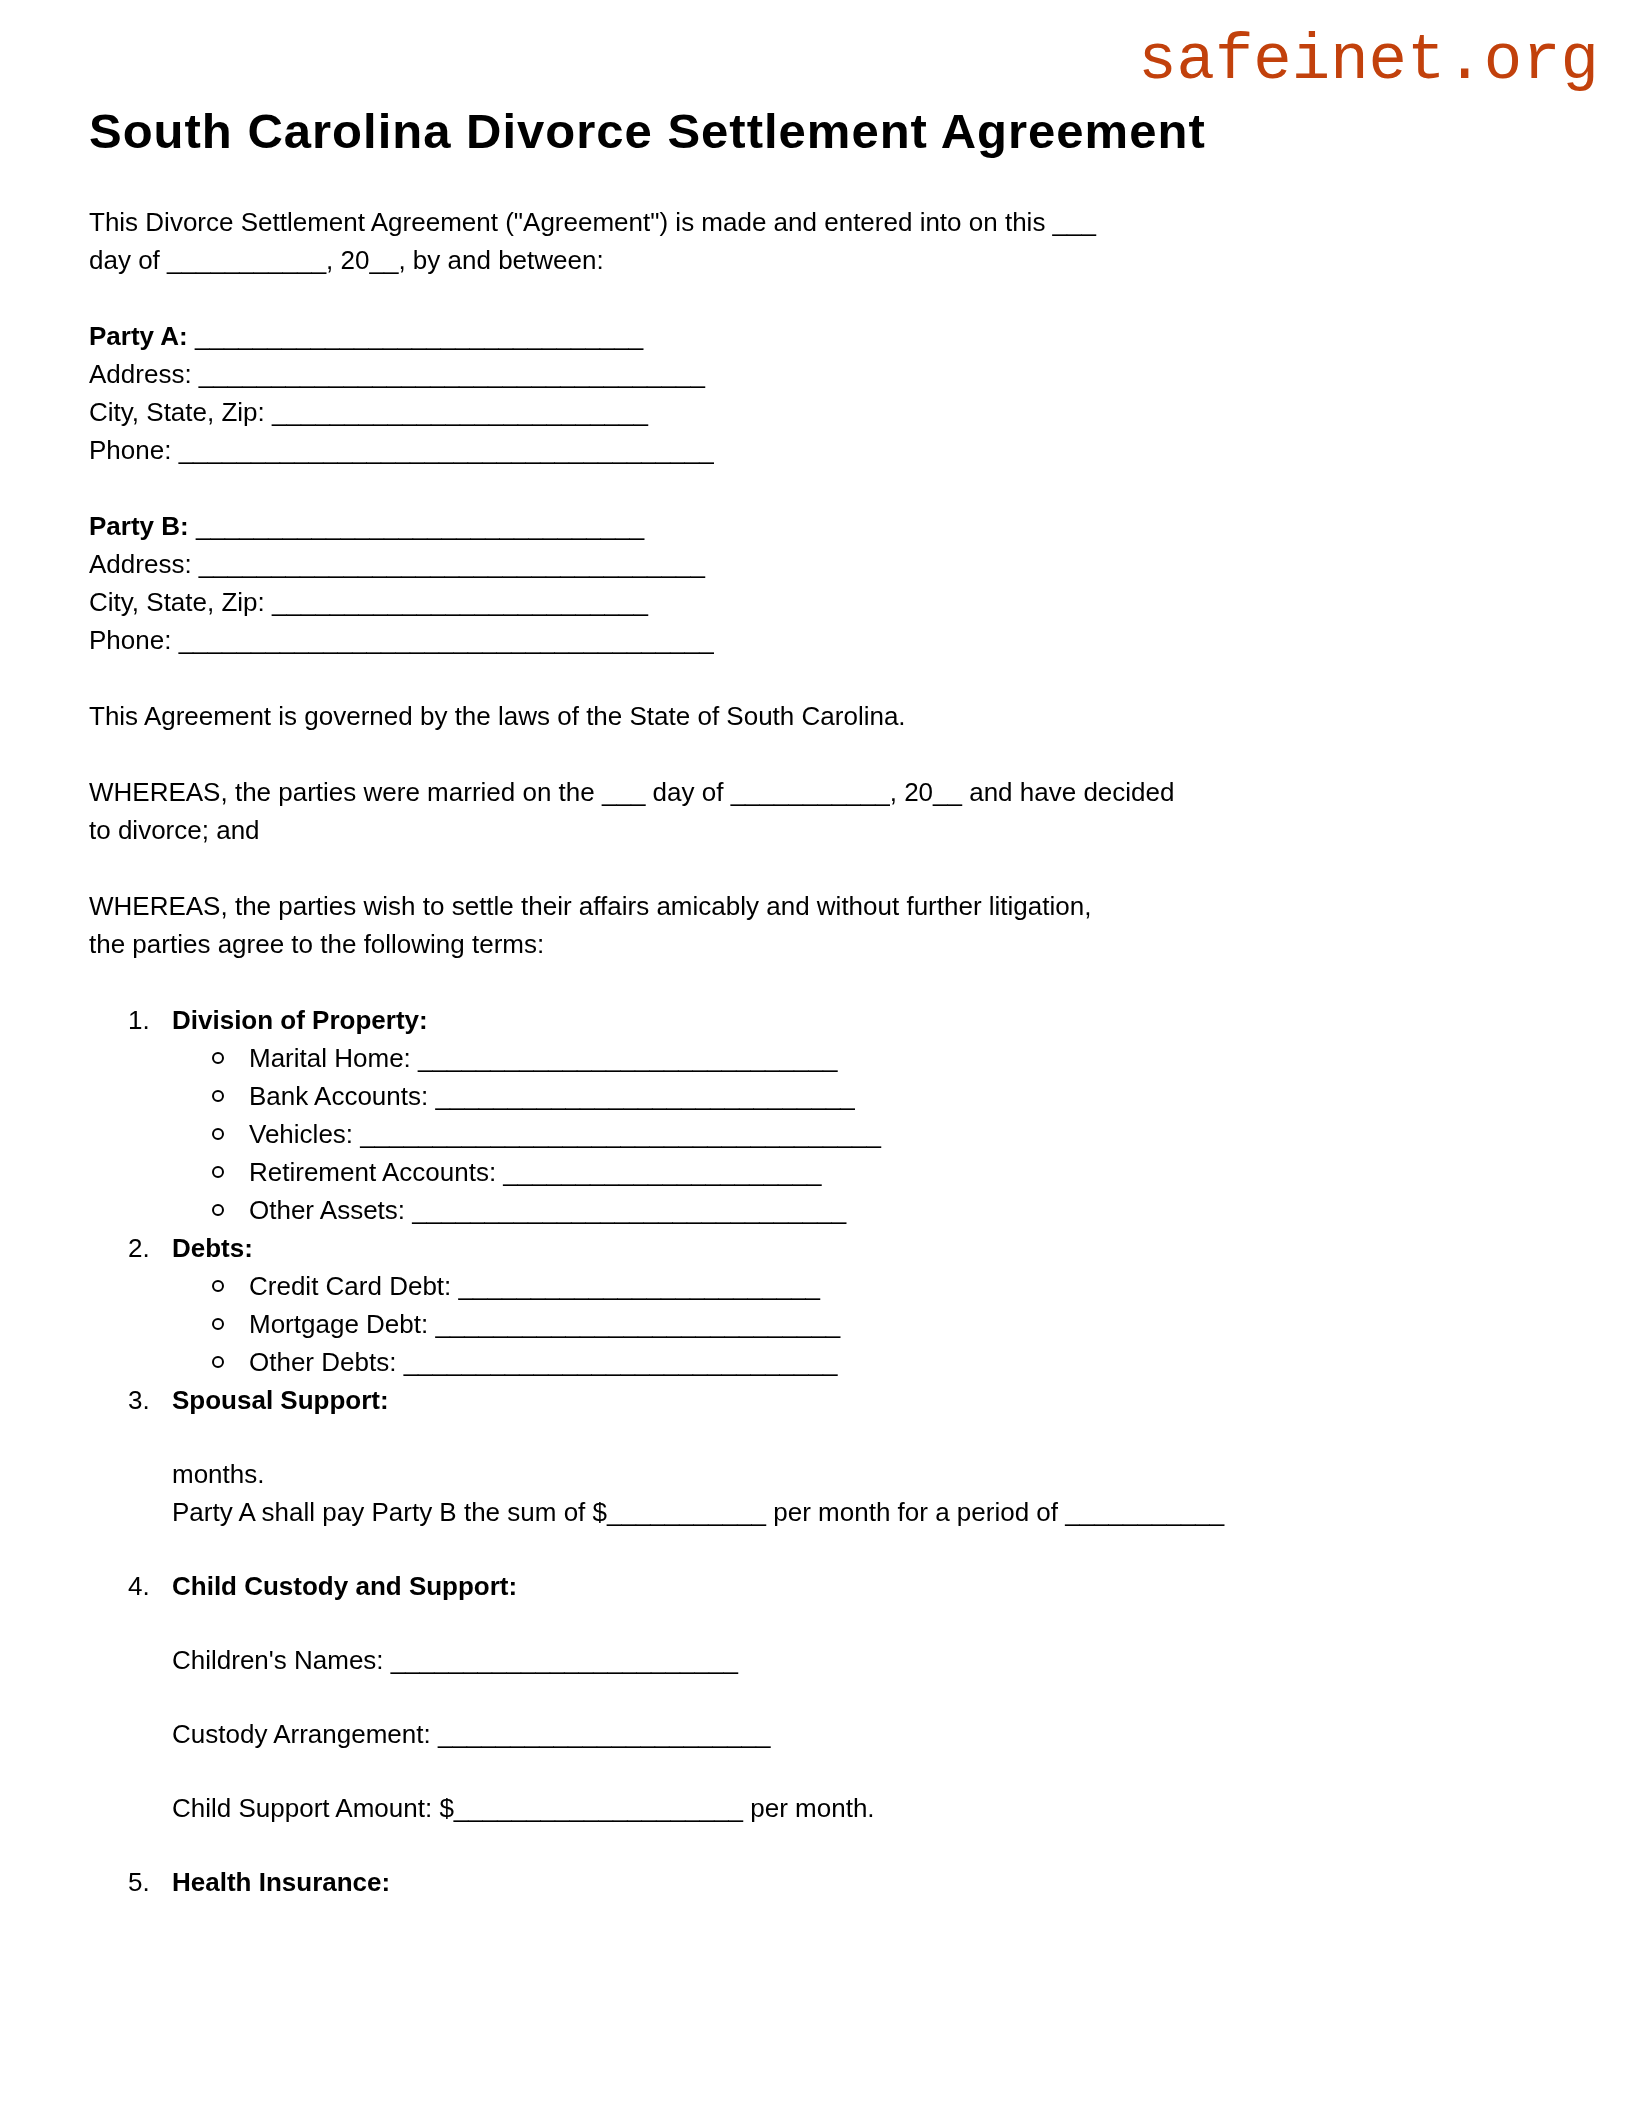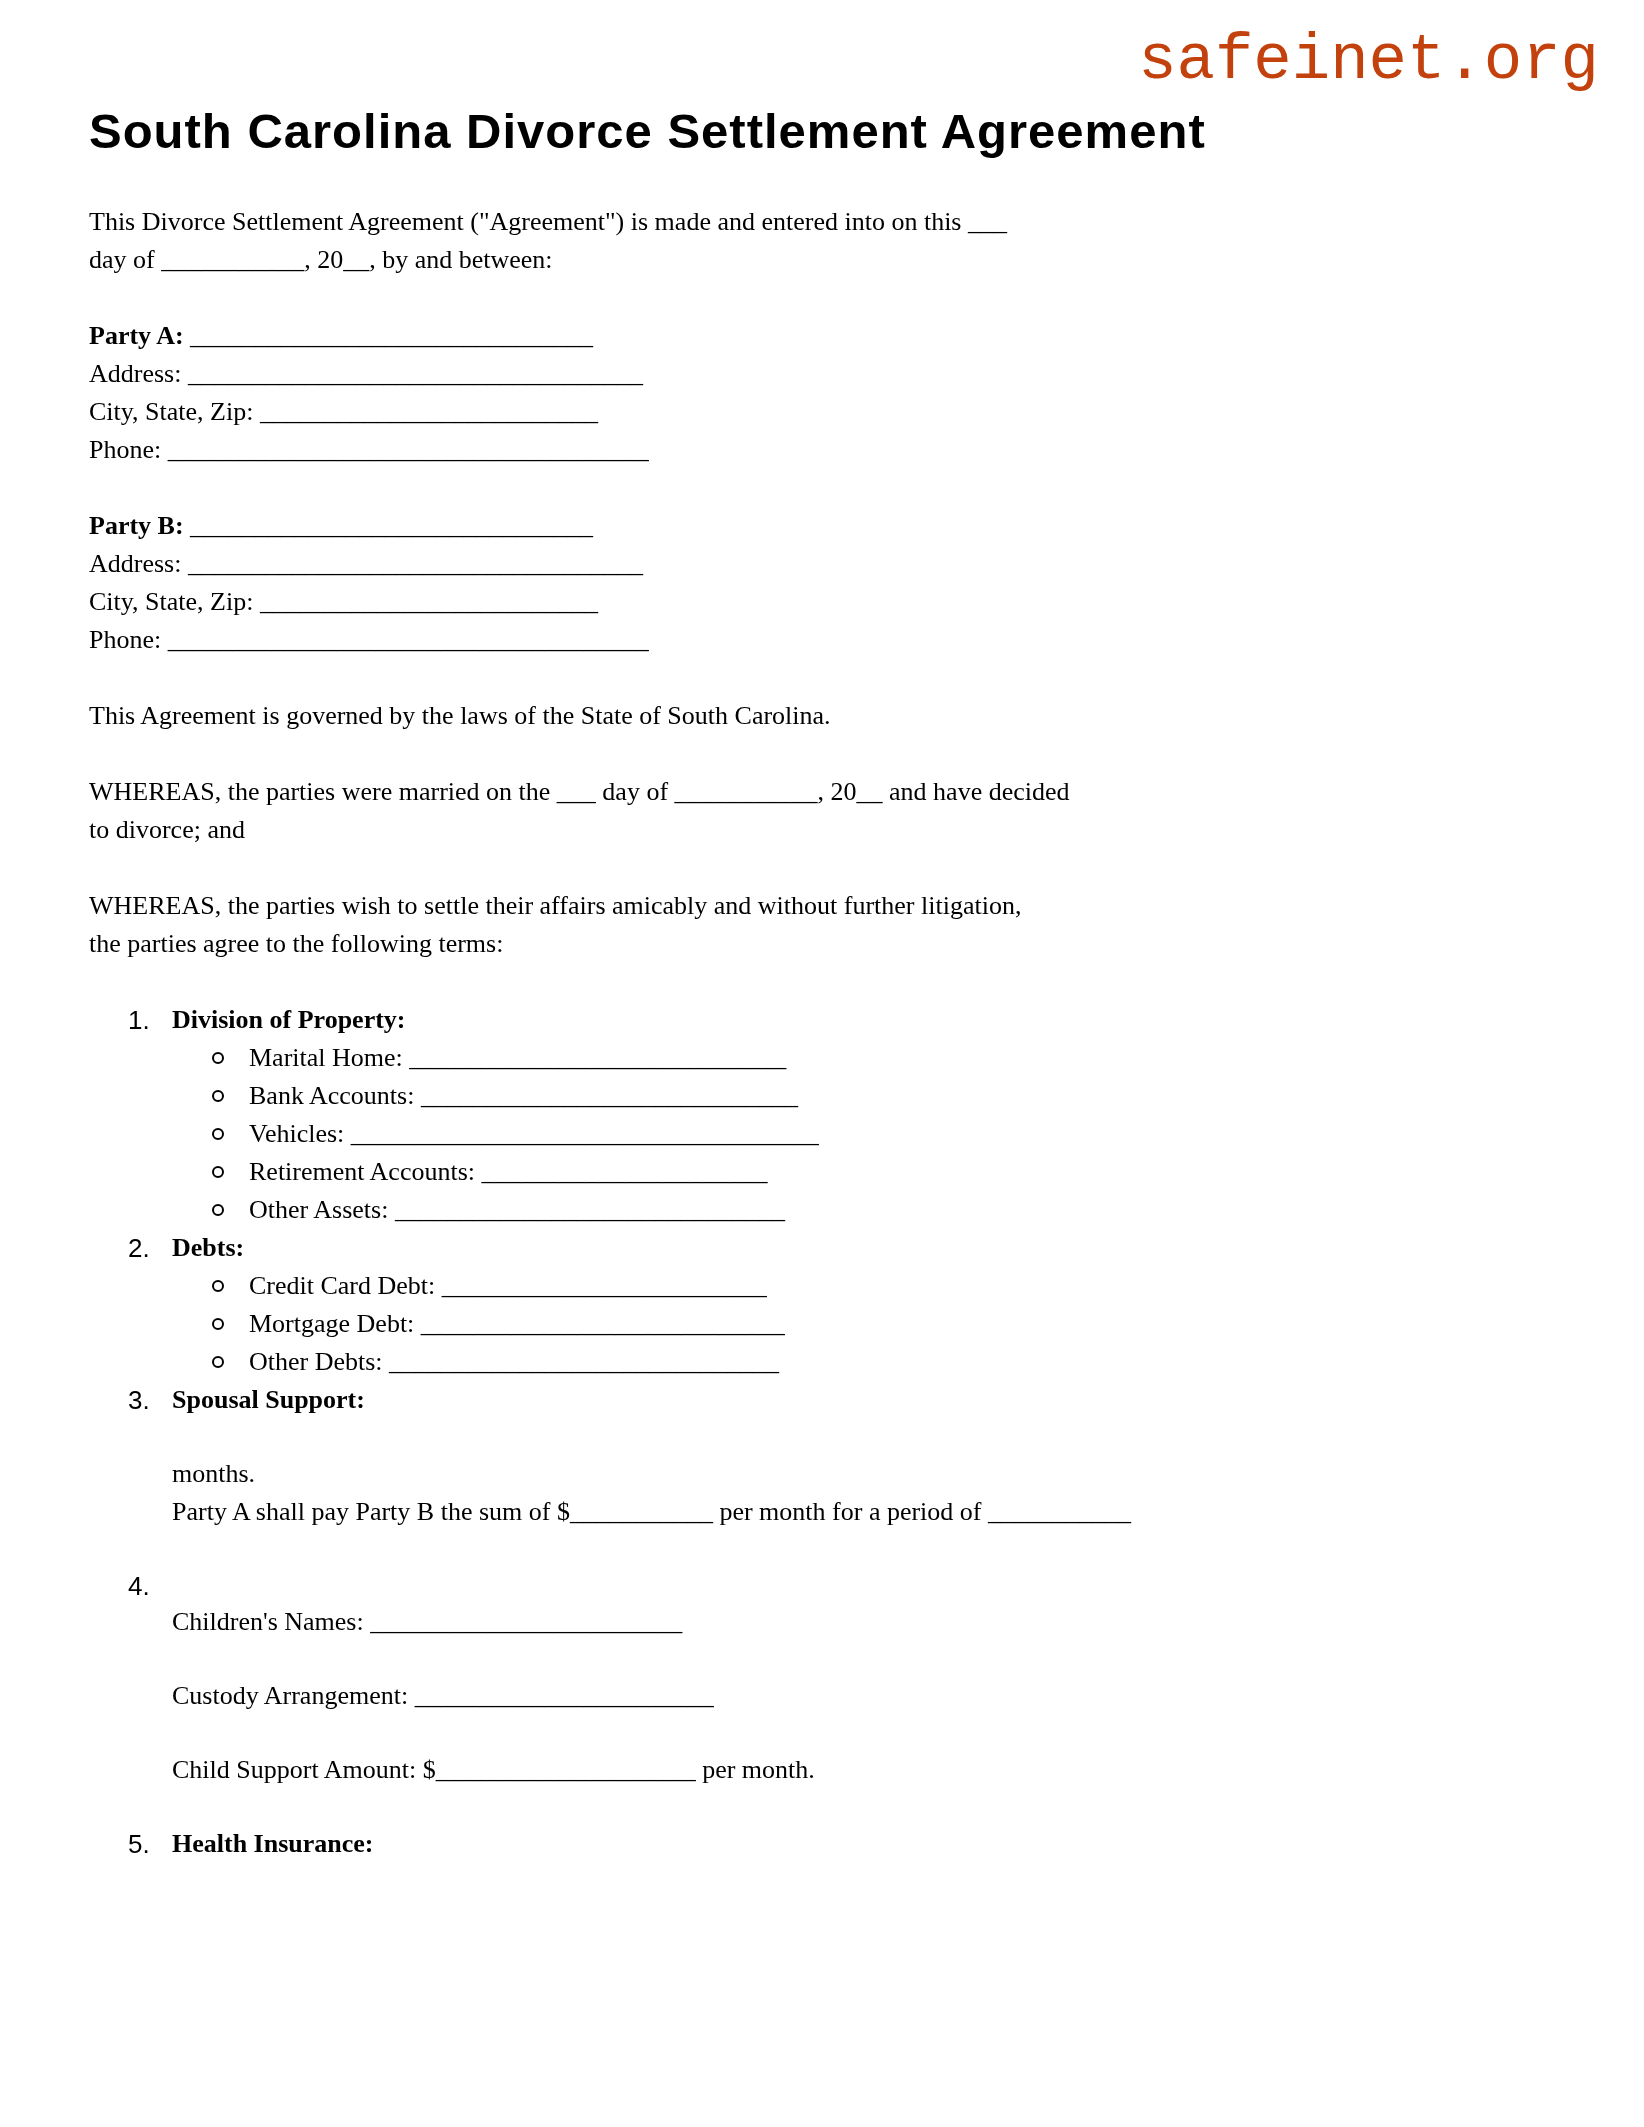--- a/index.html
+++ b/index.html
@@ -26,21 +26,21 @@
   .title {
     font-size: 49px;
     font-weight: bold;
     line-height: 1.18;
     letter-spacing: 1px;
     margin: 8px 0 42px 0;
     max-width: 1300px;
   }
 
   .para { margin: 0 0 38px 0; }
-  .line { line-height: 38px; font-family: Liberation Serif, serif; }
+  .line { line-height: 38px; }
   .b { font-weight: bold; }
   .blank { white-space: nowrap; }
 
   .olist { margin: 0 0 38px 0; }
   .oli { display: flex; align-items: flex-start; }
   .num {
     flex: none;
     width: 83px;
     padding-left: 39px;
     box-sizing: border-box;
@@ -213,20 +213,23 @@
         <div class="inner-para">
           <div class="line">months.</div>
           <div class="line">Party A shall pay Party B the sum of $___________ per month for a period of ___________</div>
         </div>
       </div>
     </div>
 
     <div class="oli">
       <span class="num">4.</span>
       <div class="oli-body">
+        <div class="line">
+          <span class="b">Child Custody and Support:</span>
+        </div>
         <div class="inner-para">
           <div class="line">
             <span>Children's Names:</span>
             <span class="blank">________________________</span>
           </div>
         </div>
         <div class="inner-para">
           <div class="line">
             <span>Custody Arrangement:</span>
             <span class="blank">_______________________</span>

